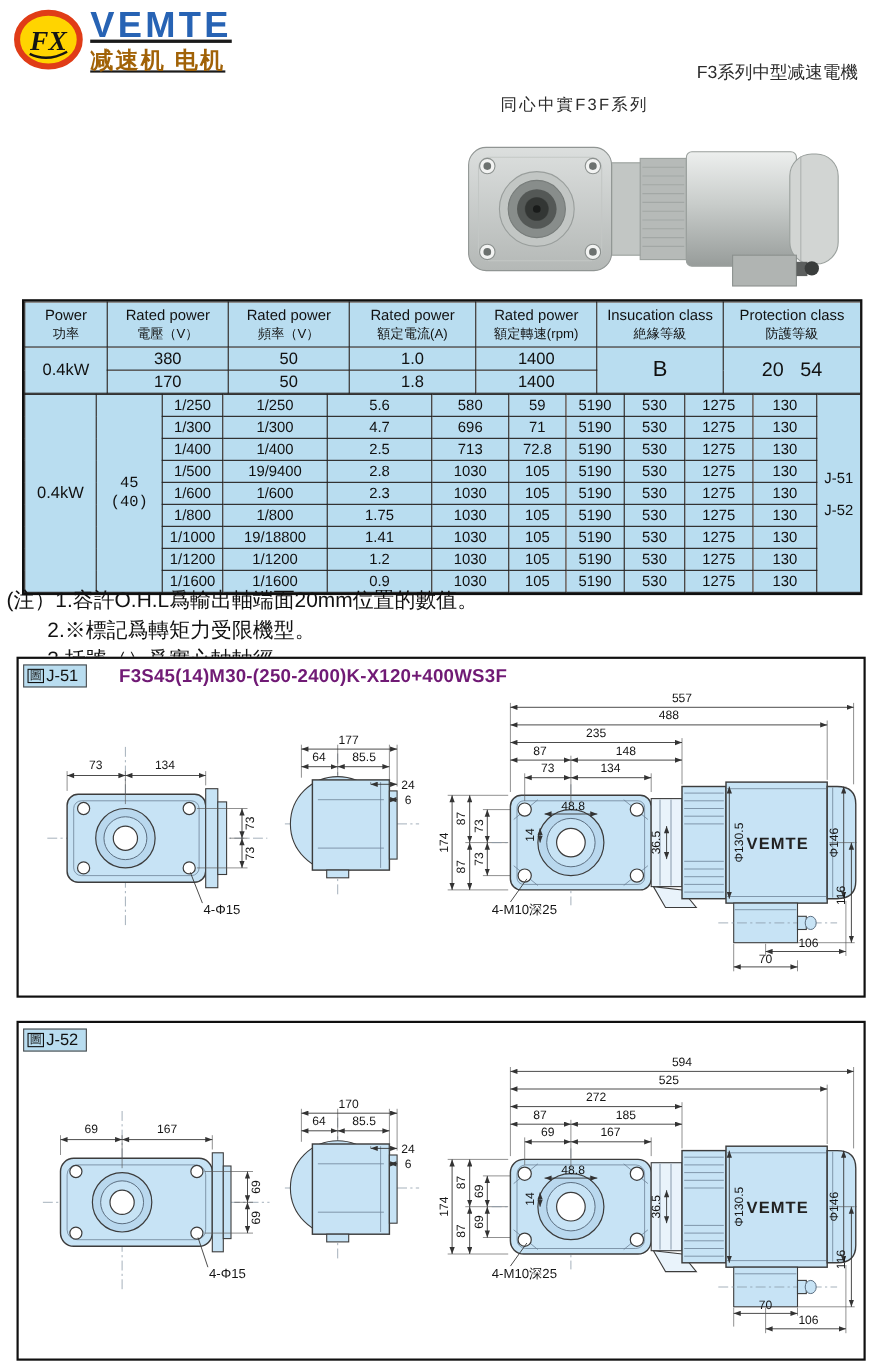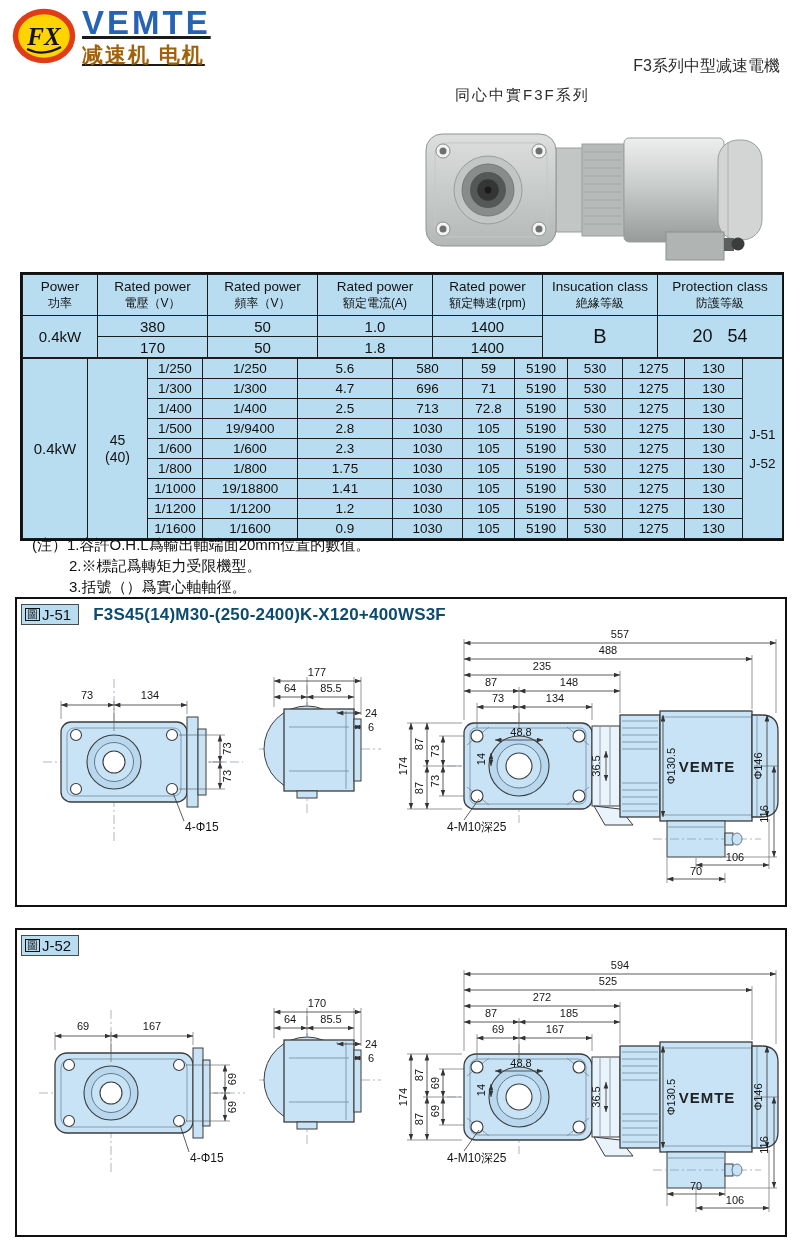--- a/index.html
+++ b/index.html
@@ -21,36 +21,36 @@
   table.spec{border-collapse:collapse;width:100%;table-layout:fixed;}
   table.spec td,table.spec th{border:1px solid #1c1c1c;background:#b9ddf0;text-align:center;
       padding:0;font-weight:normal;color:#111;overflow:hidden;}
   .hdr-en{font-size:13.5px;line-height:1.25;}
   .hdr-zh{font-size:12px;line-height:1.2;}
   .uval{font-size:15px;height:20px;}
   table.spec tr.hrow th{height:40px;}
   table.ratio td{font-size:13.5px;height:19px;}
   td.figcol{background:#ffffff;font-size:14px;}
   td.figcol .figref{margin:14px 0;}
-  .shaft-cell div{line-height:1.15;font-size:14px;}
+  .shaft-cell div{line-height:1.15;font-size:14px;font-family:Liberation Mono, monospace;}
   .pre{white-space:pre;}
 
   
-  .notes{position:absolute;left:32px;top:534px;font-size:15px;line-height:1.4;color:#111;}
+  .notes{position:absolute;left:6px;top:534px;font-size:19px;line-height:1.4;color:#111;}
   .notes .n2{margin-left:37px;}
 
   
   .fig{position:absolute;left:15px;width:768px;border:2px solid #101010;background:#fff;}
   .fig.j51{top:597px;height:306px;}
   .fig.j52{top:928px;height:305px;}
   .fig-head{display:flex;align-items:center;padding:5px 0 0 4px;}
   .badge{display:inline-flex;align-items:center;background:#b9ddf0;border:1px solid #4a4a4a;
          font-size:15px;padding:1px 7px 1px 3px;color:#111;}
   .badge .tu{border:1.5px solid #111;font-size:11px;line-height:1.05;padding:0 1px;margin-right:2px;}
-  .fig-title{font-size:17px;font-weight:bold;margin-left:14px;letter-spacing:0.2px;color:#0c4a6e;}
+  .fig-title{font-size:17px;font-weight:bold;margin-left:29px;letter-spacing:0.2px;color:#701a75;}
   .drawing{display:block;margin:2px 0 0 2px;}
 
   
   .bodyfill{fill:#c7e3f5;stroke:#3c3c3c;stroke-width:1.3;}
   .bodyfill2{fill:#c7e3f5;stroke:#3c3c3c;stroke-width:1;}
   .lightfill{fill:#e9f3fb;stroke:#3c3c3c;stroke-width:1;}
   .inner{fill:none;stroke:#6b8094;stroke-width:0.7;}
   .hole{fill:#ffffff;stroke:#3c3c3c;stroke-width:1.1;}
   .hub1{fill:#b9d8ee;stroke:#3c3c3c;stroke-width:1.1;}
   .hub2{fill:#c7e3f5;stroke:#5a6c7e;stroke-width:0.9;}

